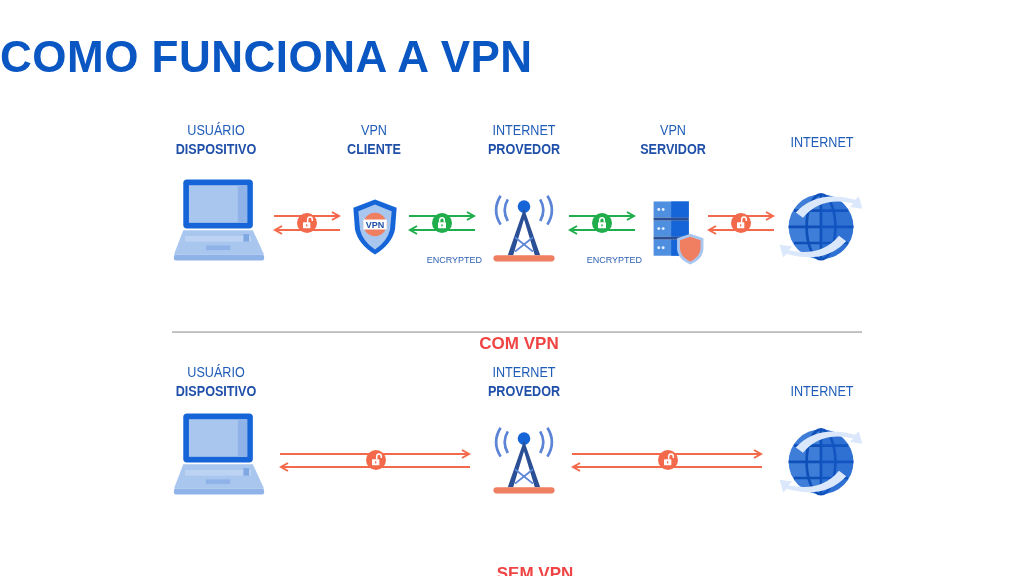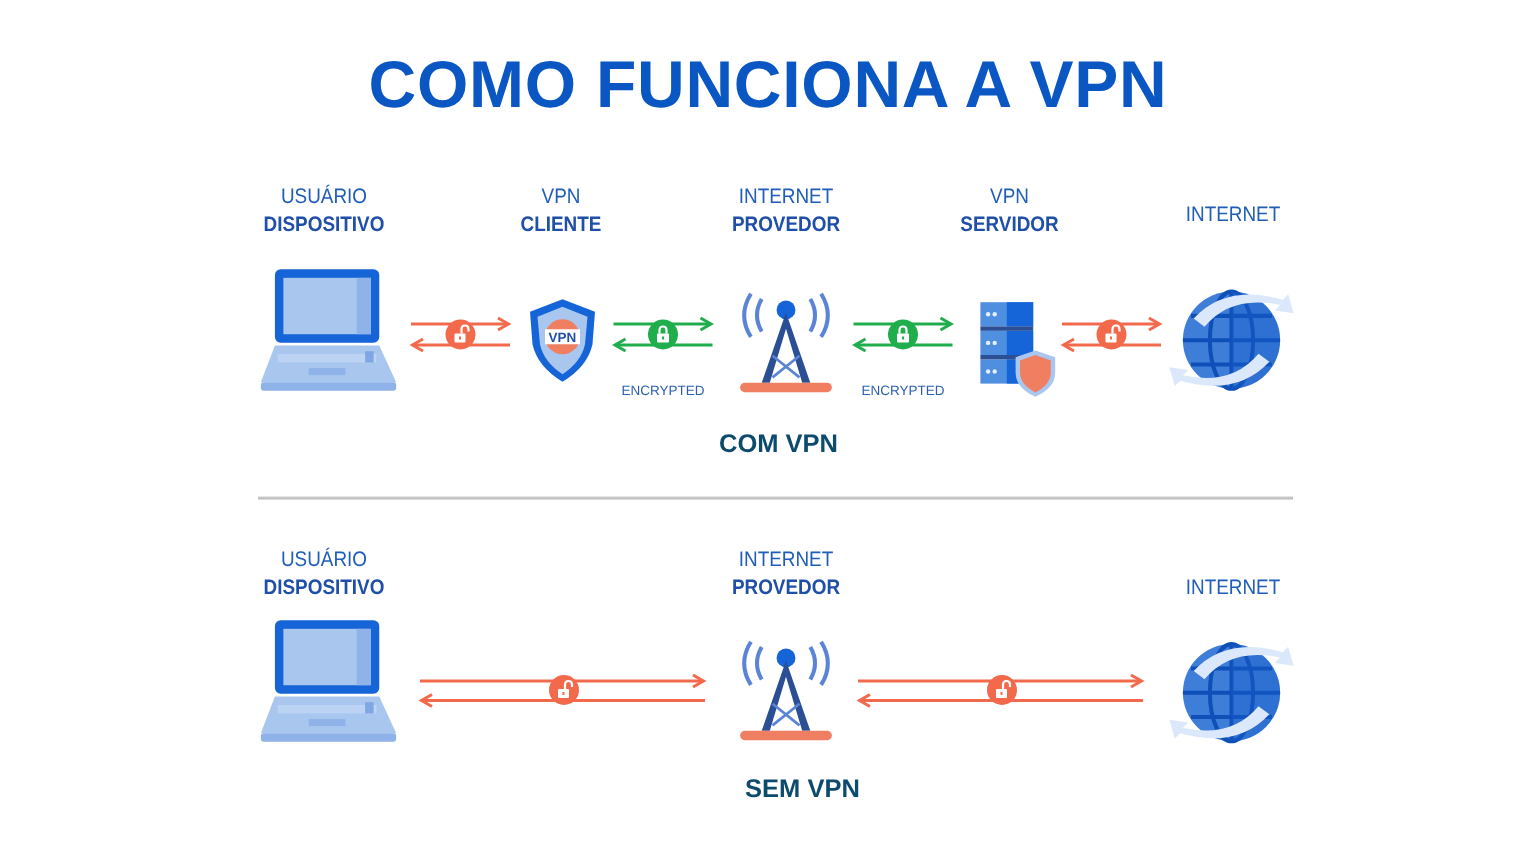--- a/index.html
+++ b/index.html
@@ -1,24 +1,24 @@
 <!DOCTYPE html>
 <html><head>
 <meta charset="utf-8">
 <style>
   html, body { margin: 0; padding: 0; background: #ffffff; }
   body { width: 1024px; height: 576px; position: relative; overflow: hidden;
          font-family: "Liberation Sans", "DejaVu Sans", sans-serif; }
-  .title { position: absolute; left: 0; width: 1024px; top: 32px; text-align: center;
+  .title { position: absolute; left: 0; width: 1024px; top: 32px; 
            font-size: 44px; font-weight: bold; color: #0a56c2; letter-spacing: 0.5px; }
   .lbl { position: absolute; text-align: center; color: #1f5db8; font-size: 14px; line-height: 19px; width: 140px; }
   .lbl .l1 { font-weight: normal; display: block; transform: scaleX(0.9); }
   .lbl .l2 { font-weight: bold; display: block; color: #1f4fa8; transform: scaleX(0.9); }
-  .enc { position: absolute; font-size: 9px; color: #2d5fb0; width: 80px; text-align: center; }
-  .sect { position: absolute; font-size: 17px; font-weight: bold; color: #0c4a6e; width: 200px; text-align: center; }
+  .enc { position: absolute; font-size: 9px; color: #2d5fb0; width: 80px; text-align: right; }
+  .sect { position: absolute; font-size: 17px; font-weight: bold; color: #ef4444; width: 200px; text-align: center; margin-top: 48px; }
   .divider { position: absolute; left: 172px; top: 331px; width: 690px; height: 2px;
              background: linear-gradient(#cfcfcf, #b8b8b8); }
   svg.icon { position: absolute; overflow: visible; }
 </style>
 </head>
 <body>
 
 <svg width="0" height="0" style="position:absolute">
   <defs>
     <symbol id="sym-laptop" viewBox="0 0 100 90">

